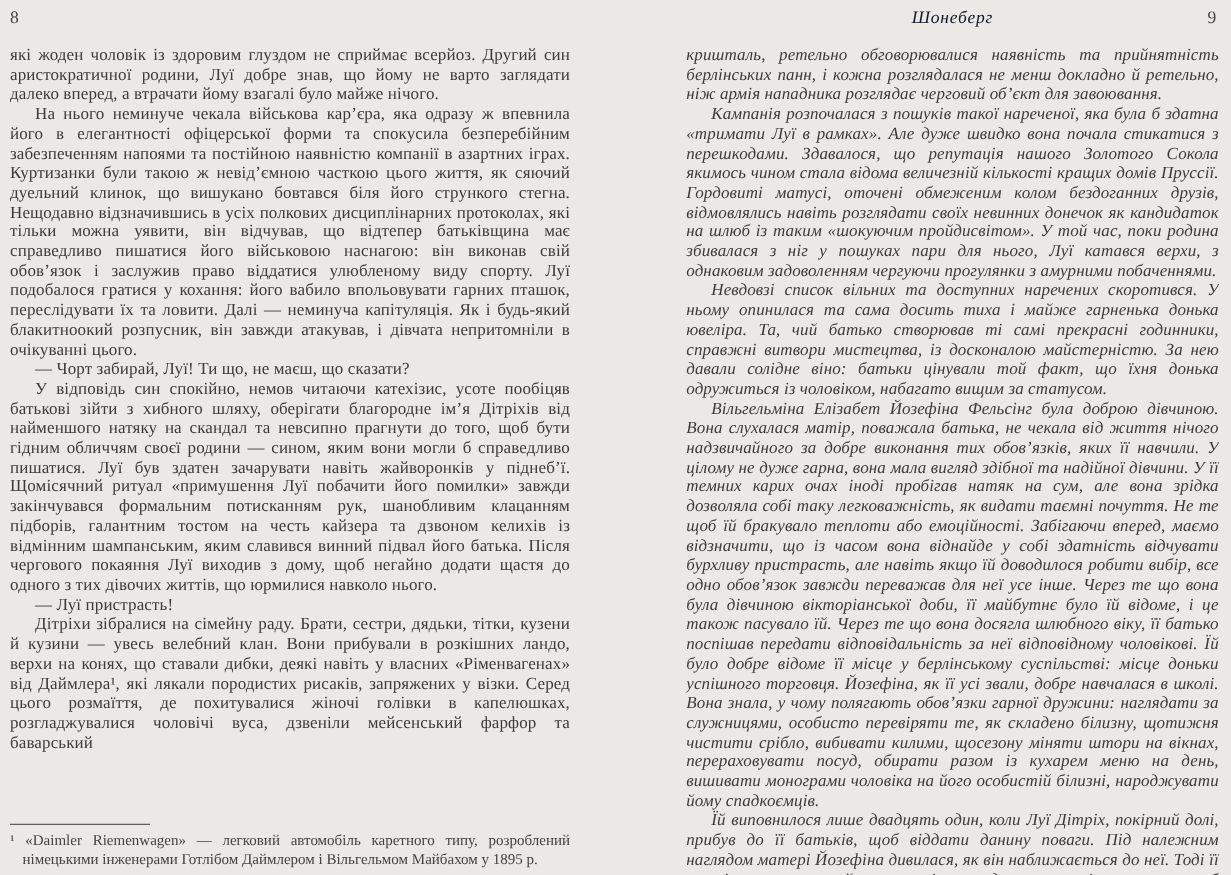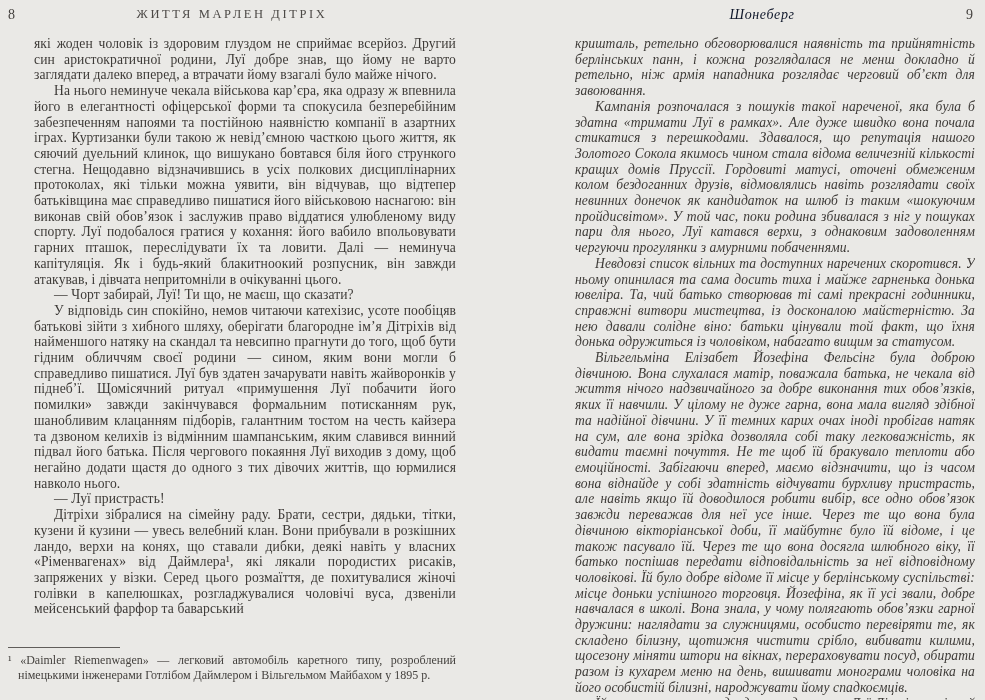--- a/index.html
+++ b/index.html
@@ -53,38 +53,37 @@
   }
   .head-title.ital {
     font-style: italic;
     font-size: 14px;
     letter-spacing: 0.6px;
     color: #0f172a;
   }
 
   .body-text {
     overflow: hidden;
-    margin-left: 26px;
   }
   .page.left  .body-text { height: 600px; }
   .page.right .body-text { height: 664px; font-style: italic; }
   .body-text p {
     margin: 0;
     text-align: justify;
     font-size: 13.6px;
     line-height: 15.7px;
     letter-spacing: 0.1px;
   }
   .body-text p.indent { text-indent: 20px; }
 
   .footnote {
     position: absolute;
     left: 8px;
     right: 36px;
-    bottom: 17px;
+    bottom: 5px;
     font-size: 12px;
     line-height: 14.8px;
   }
   .fn-rule {
     width: 112px;
     height: 0;
     border-top: 1px solid #605d5a;
     margin: 0 0 5px 0;
   }
   .fn-text {
@@ -96,21 +95,20 @@
   }
 </style>
 </head>
 <body>
 
 <div class="spread">
 
   <div class="page left">
     <div class="running-head">
       <span class="pageno">8</span>
-      <span class="head-title caps">ЖИТТЯ МАРЛЕН ДІТРІХ</span>
     </div>
     <div class="body-text">
       <p class="noindent">які жоден чоловік із здоровим глуздом не сприймає всерйоз. Другий син аристократичної родини, Луї добре знав, що йому не варто заглядати далеко вперед, а втрачати йому взагалі було майже нічого.</p>
       <p class="indent">На нього неминуче чекала військова кар’єра, яка одразу ж впевнила його в елегантності офіцерської форми та спокусила безперебійним забезпеченням напоями та постійною наявністю компанії в азартних іграх. Куртизанки були такою ж невід’ємною часткою цього життя, як сяючий дуельний клинок, що вишукано бовтався біля його стрункого стегна. Нещодавно відзначившись в усіх полкових дисциплінарних протоколах, які тільки можна уявити, він відчував, що відтепер батьківщина має справедливо пишатися його військовою наснагою: він виконав свій обов’язок і заслужив право віддатися улюбленому виду спорту. Луї подобалося гратися у кохання: його вабило впольовувати гарних пташок, переслідувати їх та ловити. Далі — неминуча капітуляція. Як і будь-який блакитноокий розпусник, він завжди атакував, і дівчата непритомніли в очікуванні цього.</p>
       <p class="indent">— Чорт забирай, Луї! Ти що, не маєш, що сказати?</p>
       <p class="indent">У відповідь син спокійно, немов читаючи катехізис, усоте пообіцяв батькові зійти з хибного шляху, оберігати благородне ім’я Дітріхів від найменшого натяку на скандал та невсипно прагнути до того, щоб бути гідним обличчям своєї родини — сином, яким вони могли б справедливо пишатися. Луї був здатен зачарувати навіть жайворонків у піднеб’ї. Щомісячний ритуал «примушення Луї побачити його помилки» завжди закінчувався формальним потисканням рук, шанобливим клацанням підборів, галантним тостом на честь кайзера та дзвоном келихів із відмінним шампанським, яким славився винний підвал його батька. Після чергового покаяння Луї виходив з дому, щоб негайно додати щастя до одного з тих дівочих життів, що юрмилися навколо нього.</p>
       <p class="indent">— Луї пристрасть!</p>
       <p class="indent">Дітріхи зібралися на сімейну раду. Брати, сестри, дядьки, тітки, кузени й кузини — увесь велебний клан. Вони прибували в розкішних ландо, верхи на конях, що ставали дибки, деякі навіть у власних «Ріменвагенах» від Даймлера¹, які лякали породистих рисаків, запряжених у візки. Серед цього розмаїття, де похитувалися жіночі голівки в капелюшках, розгладжувалися чоловічі вуса, дзвеніли мейсенський фарфор та баварський</p>
     </div>
     <div class="footnote">

